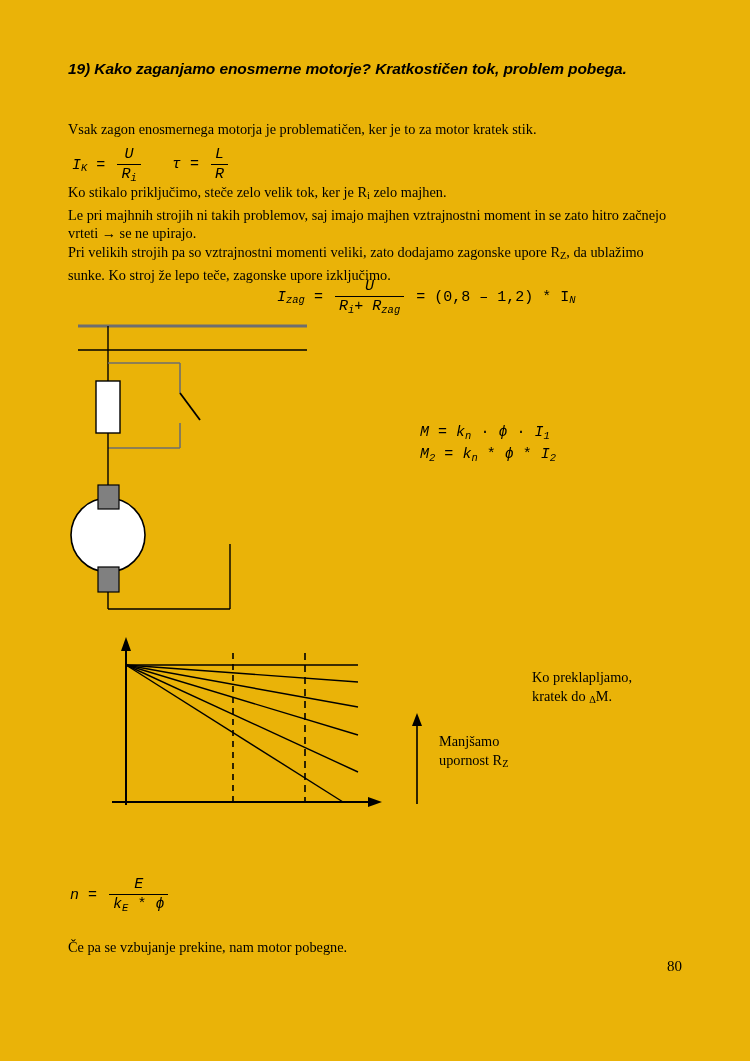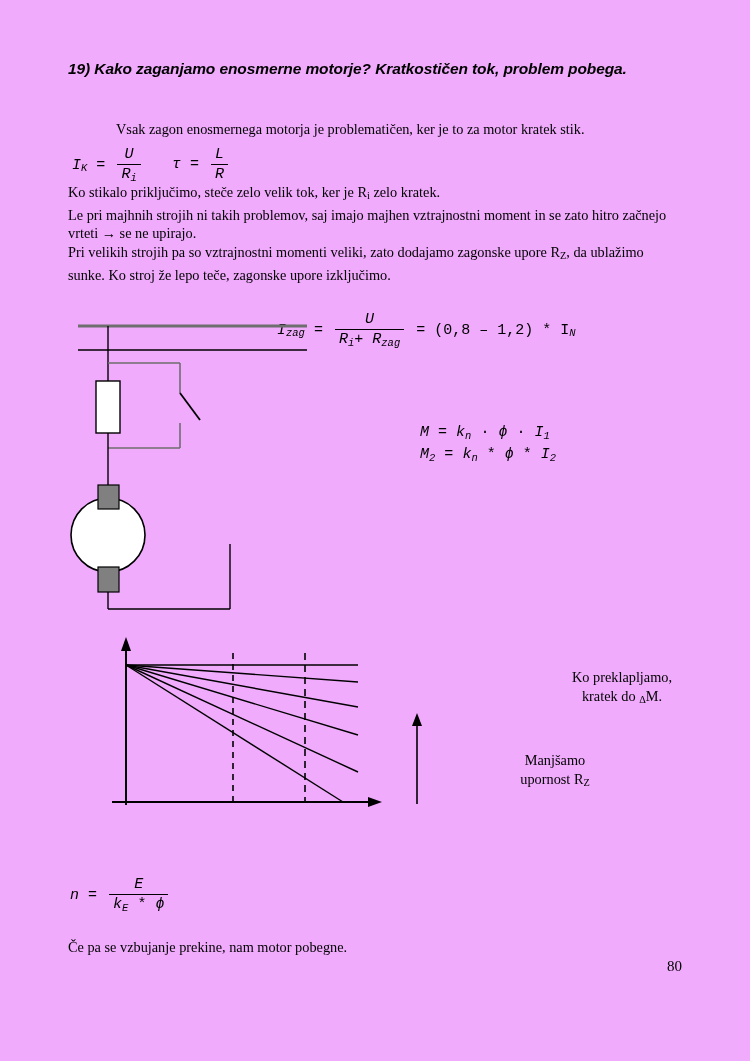--- a/index.html
+++ b/index.html
@@ -8,42 +8,42 @@
     background: #ffffff;
   }
   body {
     font-family: "Liberation Serif", serif;
     color: #000000;
   }
   .page {
     position: relative;
     width: 750px;
     height: 1061px;
-    background: #f0abfc;
+    background: #eab308;
     overflow: hidden;
   }
   .heading {
     position: absolute;
     left: 68px;
     top: 58px;
     width: 600px;
     font-family: "Liberation Sans", sans-serif;
     font-weight: bold;
     font-style: italic;
     font-size: 15.5px;
     line-height: 21px;
     letter-spacing: -0.1px;
   }
   .body-text {
     position: absolute;
     font-size: 14.3px;
     line-height: 18.6px;
     font-family: "Liberation Serif", serif;
   }
-  .p1 { left: 68px; top: 120px; width: 600px; margin-left: 48px; }
+  .p1 { left: 68px; top: 120px; width: 600px; }
   .p2 { left: 68px; top: 183px; width: 614px; }
   .p3 { left: 68px; top: 832px; width: 610px; }
   .p4 { left: 68px; top: 938px; width: 610px; }
 
   sub { font-size: 0.72em; vertical-align: -0.22em; }
 
   
   .math {
     position: absolute;
     font-family: Liberation Mono, monospace;
@@ -64,21 +64,21 @@
   }
   .frac .den {
     display: block;
     padding: 1px 4px 0 4px;
   }
   .msub { font-size: 0.7em; font-style: italic; vertical-align: -0.25em; }
   .upr { font-style: normal; }
 
   .eq-ik   { left: 72px;  top: 146px; }
   .eq-tau  { left: 172px; top: 146px; }
-  .eq-izag { left: 277px; top: 278px; margin-top: 33px; }
+  .eq-izag { left: 277px; top: 278px; }
   .eq-m1   { left: 420px; top: 424px; }
   .eq-m2   { left: 420px; top: 446px; }
   .eq-n    { left: 70px;  top: 876px; }
 
   
   .circuit {
     position: absolute;
     left: 60px;
     top: 315px;
     width: 330px;
@@ -91,24 +91,23 @@
     top: 625px;
     width: 300px;
     height: 195px;
   }
   
   .annot {
     position: absolute;
     font-family: "Liberation Serif", serif;
     font-size: 14.3px;
     line-height: 18.6px;
-    text-align: center;
   }
   .annot-switch { left: 532px; top: 668px; width: 180px; }
-  .annot-res    { left: 439px; top: 751px; width: 160px; margin-left: 36px; }
+  .annot-res    { left: 439px; top: 732px; width: 160px; }
   .arrow-up {
     position: absolute;
     left: 410px;
     top: 712px;
     width: 14px;
     height: 92px;
   }
   .page-number {
     position: absolute;
     right: 68px;
@@ -138,21 +137,21 @@
   <div class="math eq-tau">
     <span>τ</span>
     <span class="upr">=</span>
     <span class="frac">
       <span class="num">L</span>
       <span class="den">R</span>
     </span>
   </div>
 
   <div class="body-text p2">
-    <span>Ko stikalo priključimo, steče zelo velik tok, ker je R</span><sub>i</sub><span> zelo kratek.</span><br>
+    <span>Ko stikalo priključimo, steče zelo velik tok, ker je R</span><sub>i</sub><span> zelo majhen.</span><br>
     <span>Le pri majhnih strojih ni takih problemov, saj imajo majhen vztrajnostni moment in se zato hitro začnejo vrteti → se ne upirajo.</span><br>
     <span>Pri velikih strojih pa so vztrajnostni momenti veliki, zato dodajamo zagonske upore R</span><sub>Z</sub><span>, da ublažimo sunke. Ko stroj že lepo teče, zagonske upore izključimo.</span>
   </div>
 
   <div class="math eq-izag">
     <span>I</span><span class="msub">zag</span>
     <span class="upr">=</span>
     <span class="frac">
       <span class="num">U</span>
       <span class="den"><span>R</span><span class="msub">i</span><span>+ R</span><span class="msub">zag</span></span>

